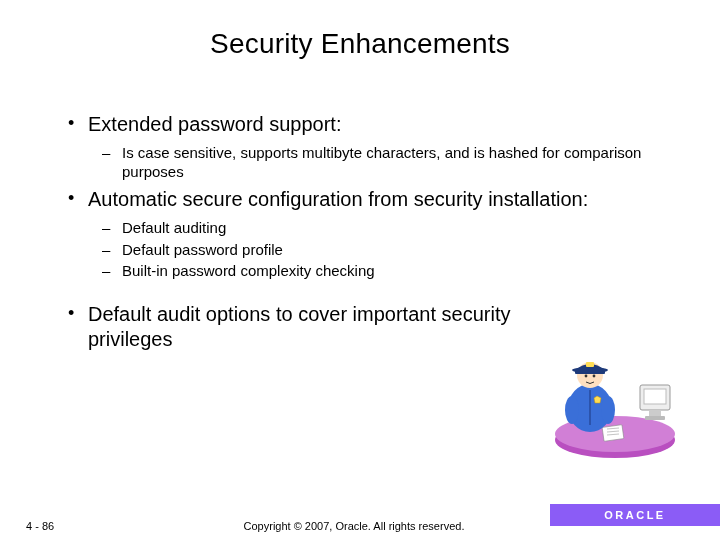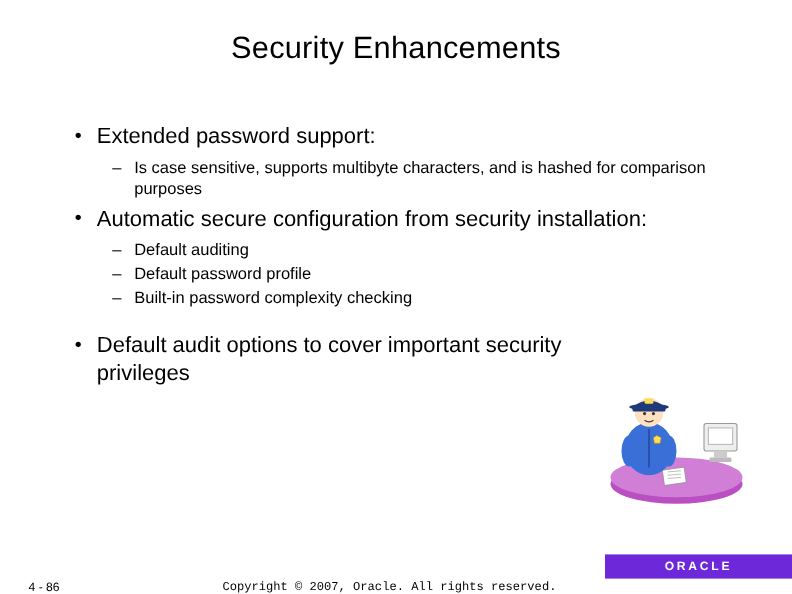--- a/index.html
+++ b/index.html
@@ -73,51 +73,50 @@
     left: 0;
     right: 0;
     height: 36px;
   }
   .redbar {
     position: absolute;
     right: 0;
     top: 0;
     width: 170px;
     height: 22px;
-    background: #6d28d9;
+    background: #8b5cf6;
     display: flex;
     align-items: center;
     justify-content: center;
   }
   .redbar-text {
     color: #ffffff;
     font-size: 11px;
     font-weight: bold;
     letter-spacing: 2.5px;
     font-family: Arial, sans-serif;
   }
   .footline {
     position: absolute;
     left: 0;
     right: 12px;
     bottom: 0;
     height: 20px;
     display: flex;
-    align-items: flex-end;
+    align-items: flex-start;
     font-size: 11px;
     color: #000;
   }
   .pagenum {
     padding-left: 26px;
   }
   .copyright {
     position: absolute;
     left: 50%;
     transform: translateX(-50%);
-    font-family: Liberation Mono, monospace;
   }
 </style>
 </head>
 <body>
 
 <h1 class="title">Security Enhancements</h1>
 
 <div class="content">
   <ul class="top">
     <li>

